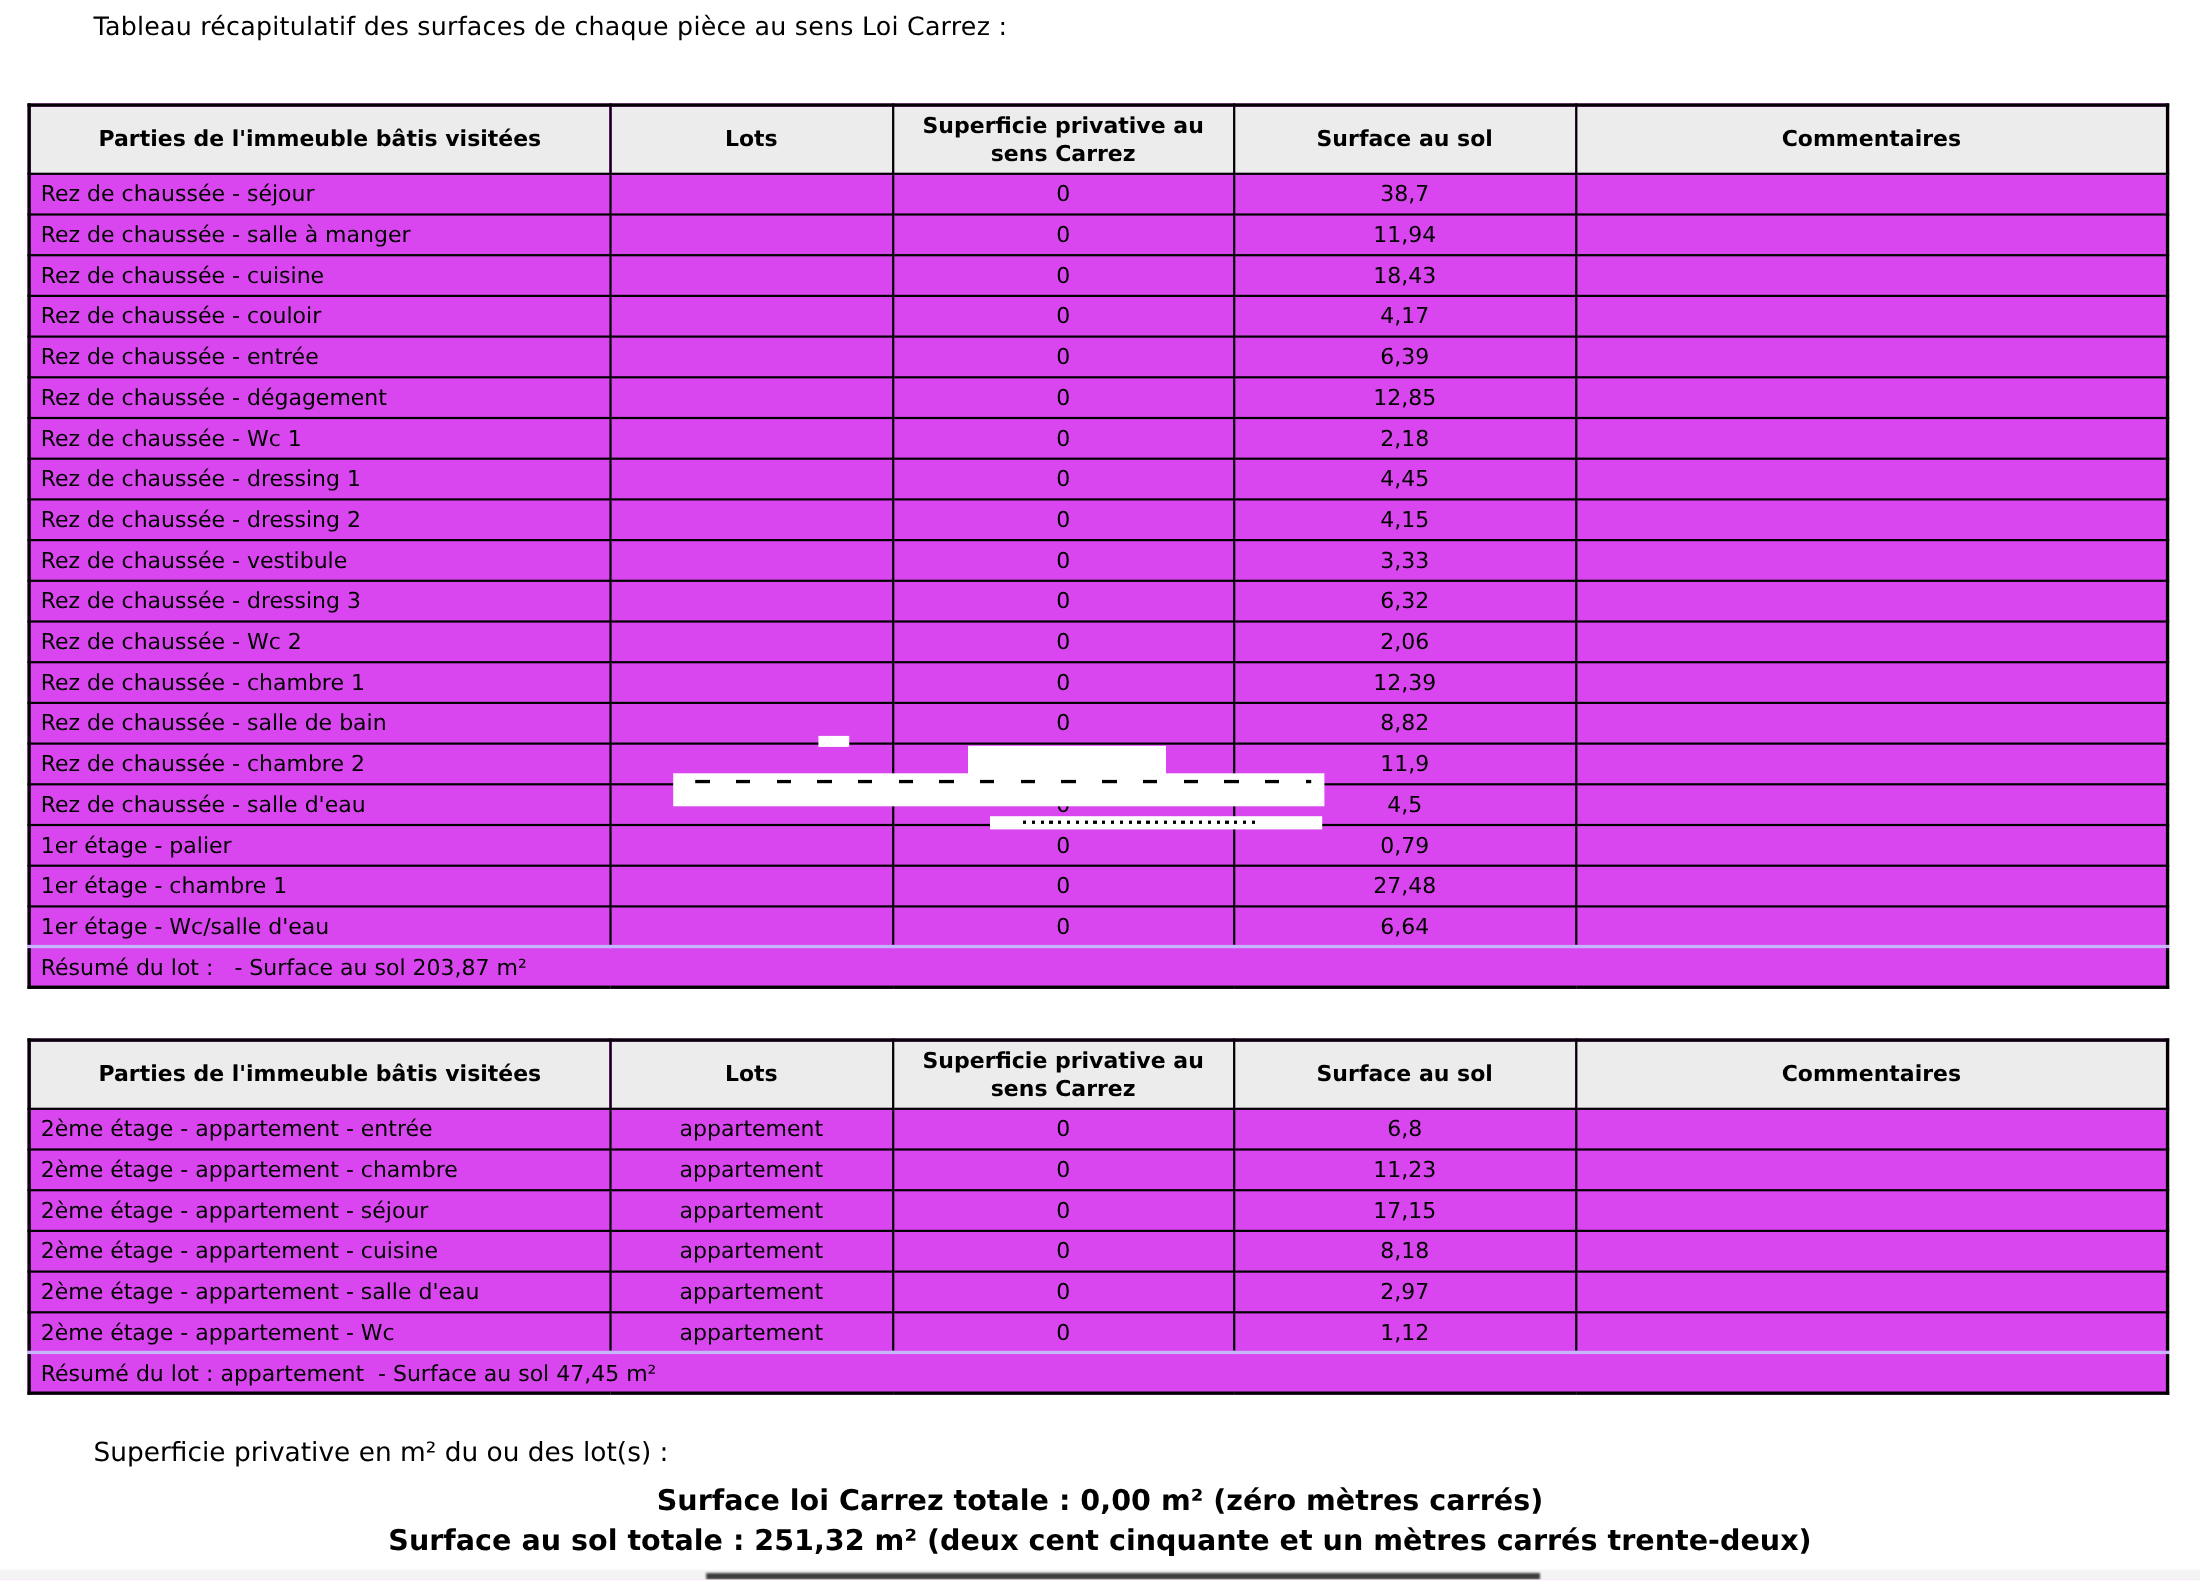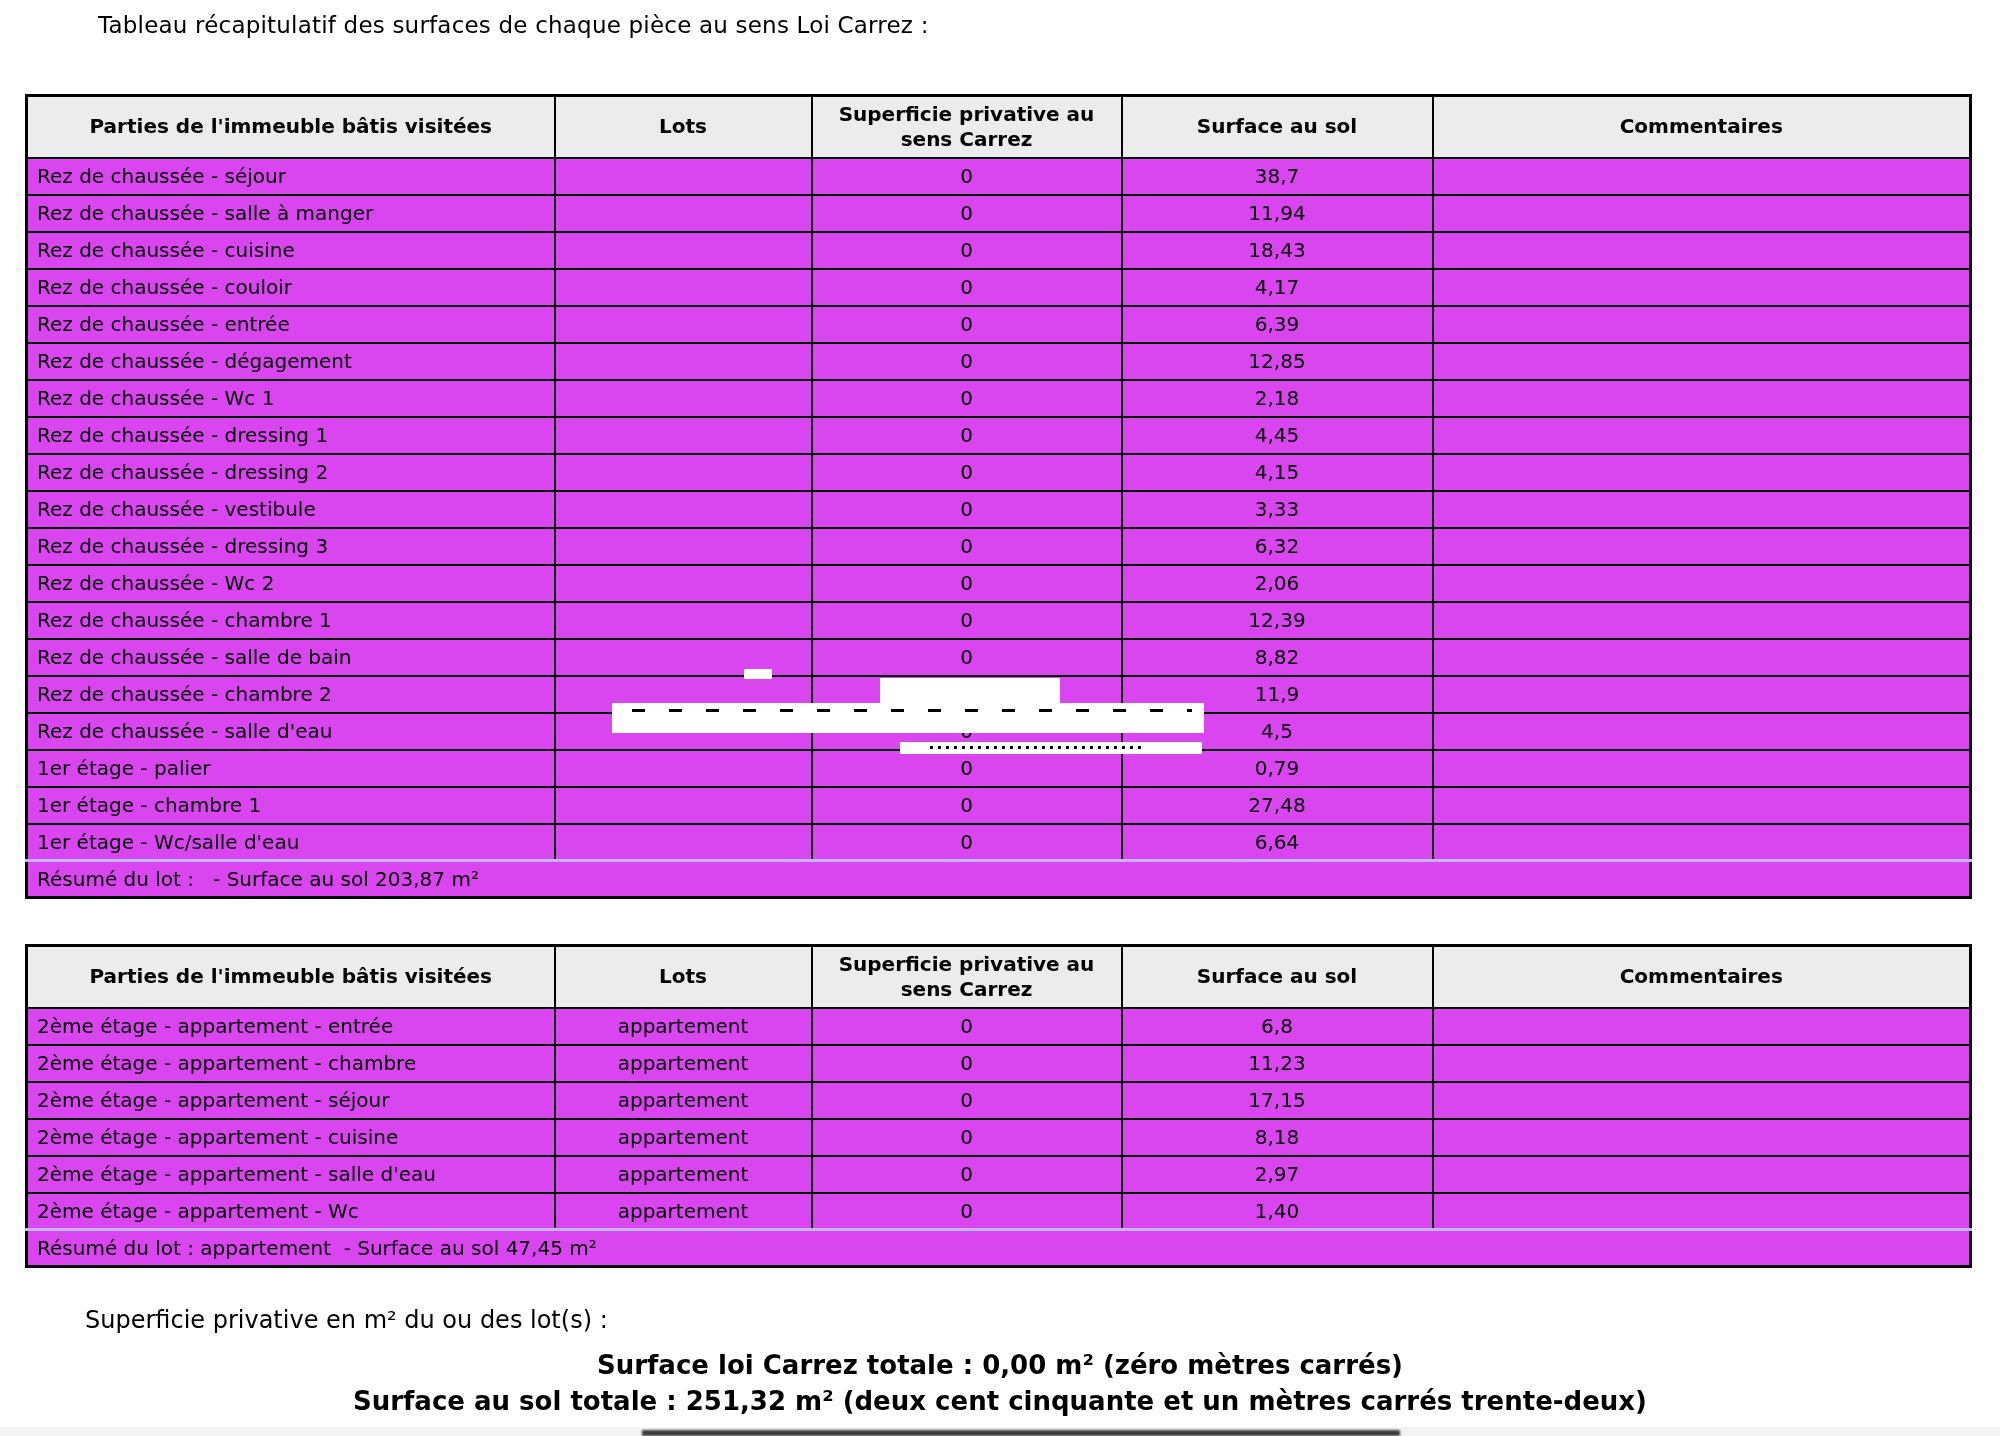--- a/index.html
+++ b/index.html
@@ -5,21 +5,21 @@
   * { box-sizing: border-box; margin: 0; padding: 0; }
   html, body { background: #ffffff; }
   body {
     width: 2000px; height: 1436px;
     position: relative;
     overflow: hidden;
     font-family: "DejaVu Sans", "Liberation Sans", sans-serif;
     color: #000;
   }
   .page-title {
-    position: absolute; left: 98px; top: 12px;
+    position: absolute; left: 85px; top: 12px;
     font-size: 23px; font-weight: 400; letter-spacing: 0.2px;
   }
   table.carrez {
     position: absolute; left: 25px; width: 1944px;
     border-collapse: collapse; table-layout: fixed;
     border: 3px solid #000; background: #d946ef;
   }
   table.carrez th, table.carrez td {
     border: 2px solid #000;
     overflow: hidden; vertical-align: middle;
@@ -313,21 +313,21 @@
         <td class="c-mid">appartement</td>
         <td class="c-mid">0</td>
         <td class="c-mid">2,97</td>
         <td class="c-mid"></td>
       </tr>
 
       <tr>
         <td class="c-left">2ème étage - appartement - Wc</td>
         <td class="c-mid">appartement</td>
         <td class="c-mid">0</td>
-        <td class="c-mid">1,40</td>
+        <td class="c-mid">1,12</td>
         <td class="c-mid"></td>
       </tr>
     </tbody>
   <tbody>
     <tr class="summary">
       <td colspan="5">Résumé du lot : appartement  - Surface au sol 47,45 m²</td>
     </tr>
   </tbody>
 </table>
 

